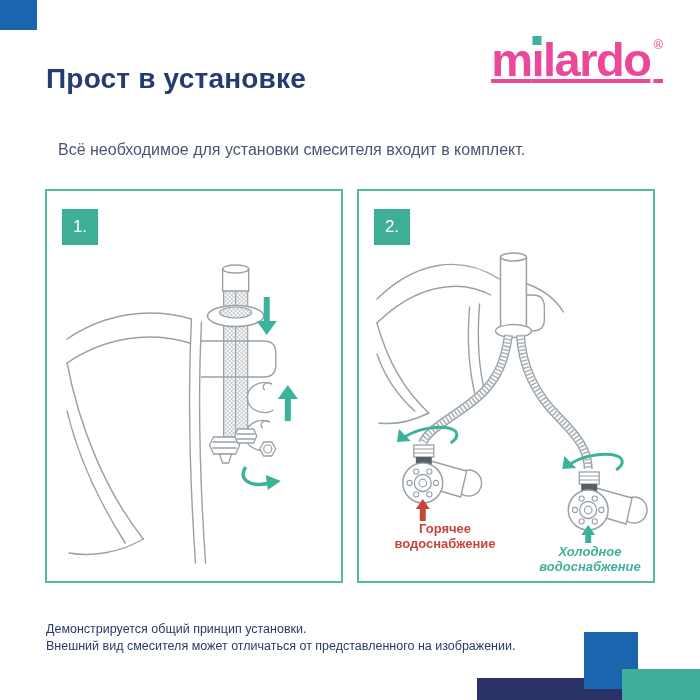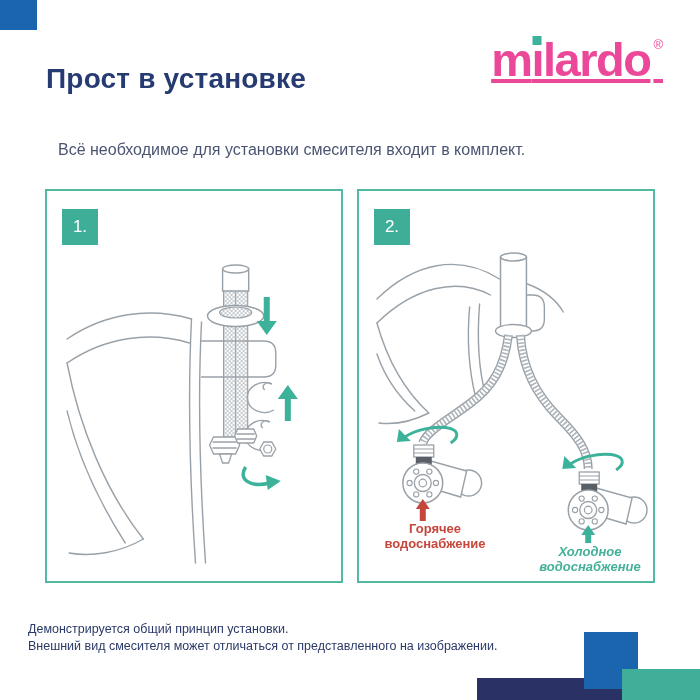--- a/index.html
+++ b/index.html
@@ -45,25 +45,25 @@
     background:#3EAE99; color:#fff; font-size:17px;
     display:flex; align-items:center; justify-content:center; z-index:2;
   }
   .panel svg { position:absolute; left:0; top:0; width:100%; height:100%; }
 
   .vlabel {
     position:absolute; text-align:center; font-weight:700; font-size:13px;
     line-height:1.12; z-index:2;
   }
   .vlabel span { display:block; }
-  .vlabel.hot  { left:6px;   top:331px; width:140px; color:#C5473C; }
+  .vlabel.hot  { left:16px;   top:331px; width:140px; color:#C5473C; }
   .vlabel.cold { left:156px; top:354px; width:150px; color:#44B09A;font-style:italic; }
 
   .footer {
-    position:absolute; left:28px; top:621px;
+    position:absolute; left:46px; top:621px;
     font-size:12.5px; line-height:17px; color:#2B3968;
   }
   .footer p { margin:0; }
 
   .sq-navy { position:absolute; left:477px; top:678px; width:145px; height:22px; background:#2A3164; z-index:1; }
   .sq-blue { position:absolute; left:584px; top:632px; width:54px;  height:57px; background:#1A65AE; z-index:2; }
   .sq-teal { position:absolute; left:622px; top:669px; width:78px;  height:31px; background:#41AE99; z-index:3; }
 </style>
 </head>
 <body>

